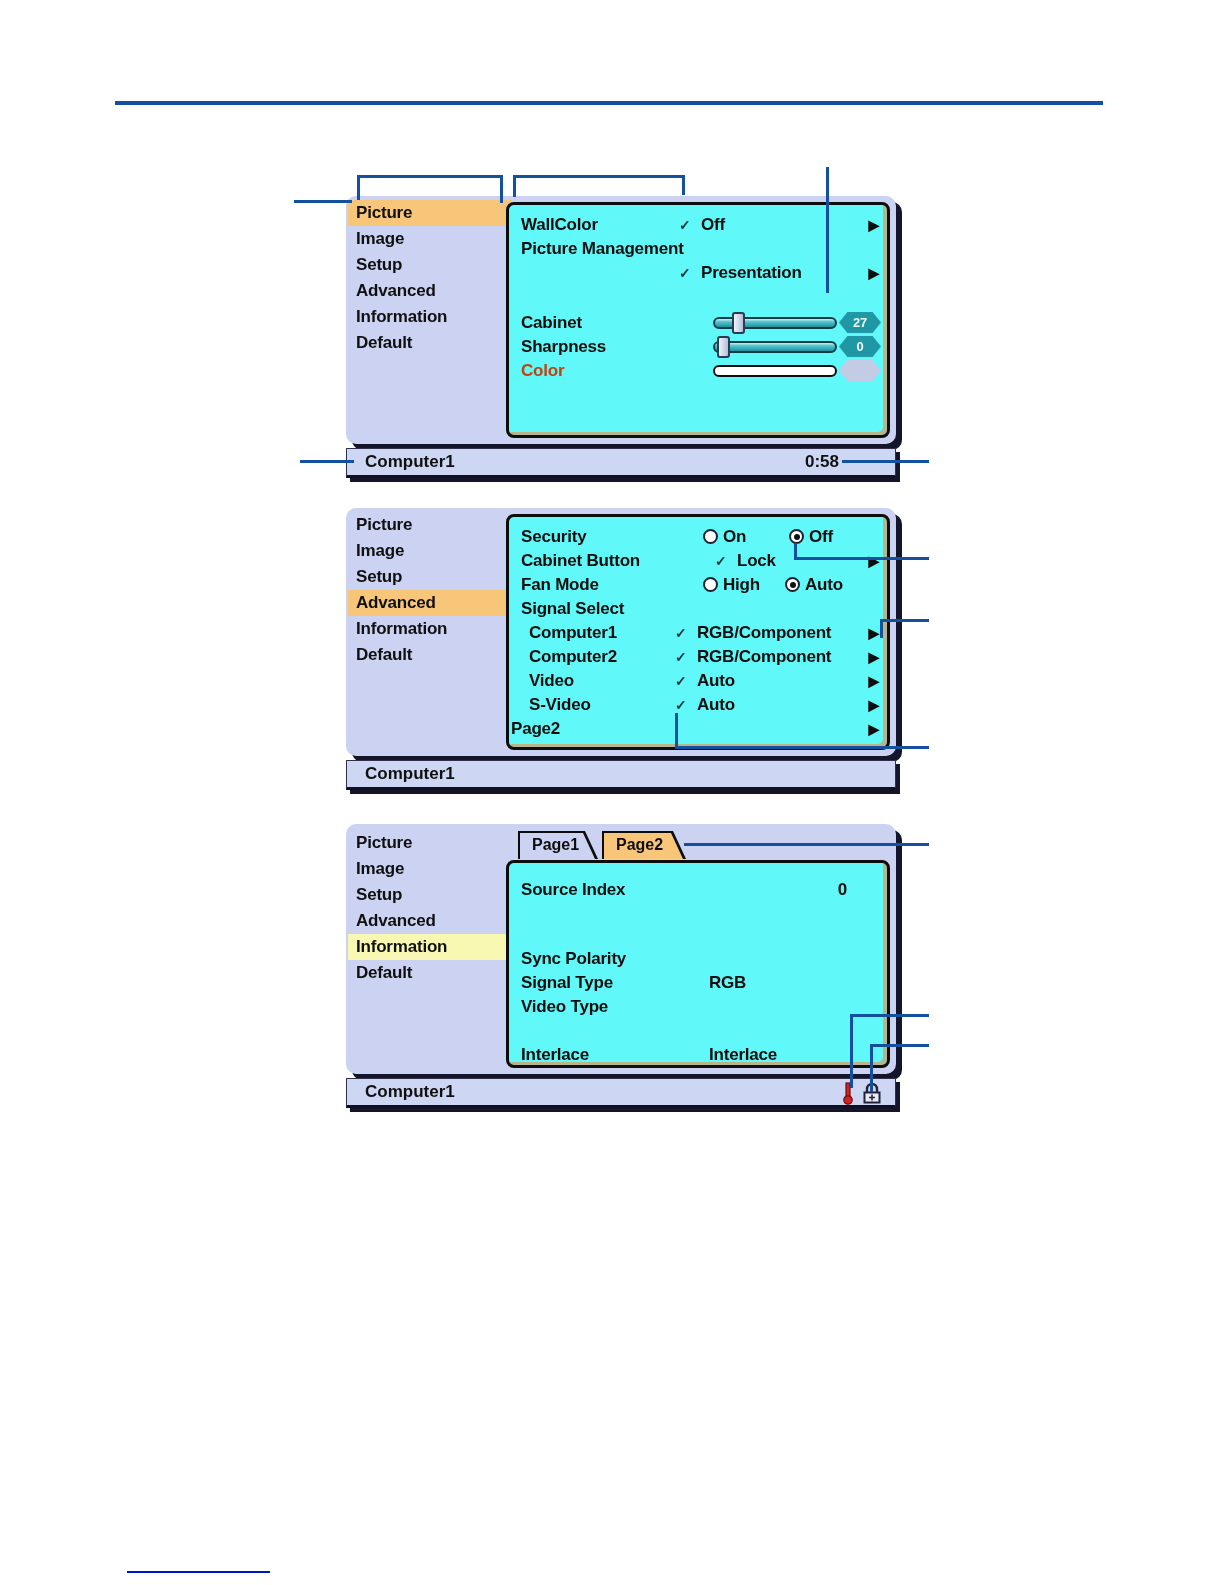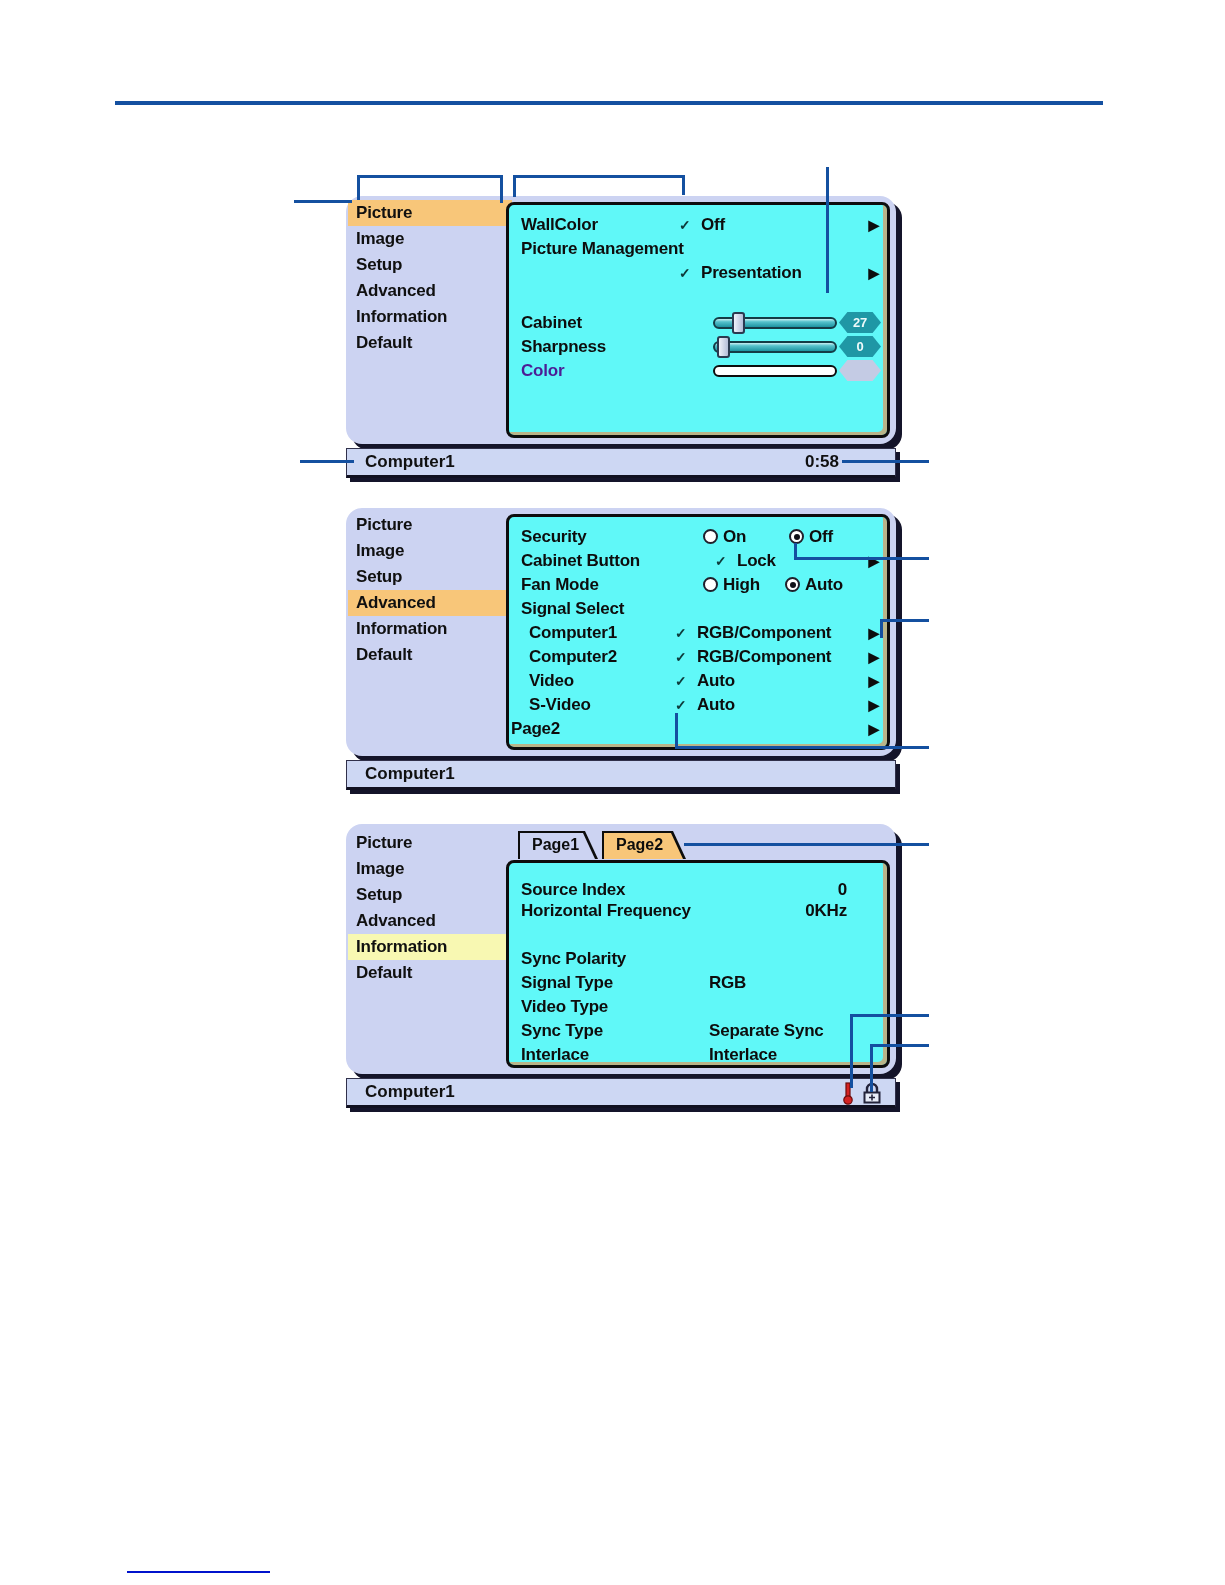--- a/index.html
+++ b/index.html
@@ -5,36 +5,36 @@
   html,body { margin:0; padding:0; background:#fff; }
   .page { position:relative; width:1225px; height:1585px; background:#ffffff;
           font-family:"Liberation Sans", sans-serif; font-weight:bold; overflow:hidden; }
 
   
   .cl { position:absolute; background:#1450a0; z-index:20; }
   .cl.footnote { background:#0013cc; }
 
   
   .menu { position:absolute; left:346px; width:550px; background:#ccd3f2;
-          border-radius:16px; box-shadow:6px 6px 0 #14142a; z-index:1; }
+          border-radius:10px; box-shadow:6px 6px 0 #14142a; z-index:1; }
   .sb-item { position:absolute; left:2px; width:156px; height:26px; line-height:26px;
              padding-left:8px; font-size:17px; color:#101010; letter-spacing:-0.2px; }
   .sb-item.hl-orange { background:#f8c679; }
   .sb-item.hl-yellow { background:#f8f8b2; }
 
   .panel { position:absolute; left:160px; right:6px; top:6px; bottom:6px;
            background:#60f8f8; border:3px solid #0d0d0d; border-radius:8px;
            box-shadow:inset -4px -3px 0 #b9b58a; }
   .panel.tabbed { top:36px; }
 
   .prow { position:absolute; left:0; right:0; height:24px; line-height:24px;
           font-size:17px; color:#0d0d0d; letter-spacing:-0.2px; }
   .prow .lbl { position:absolute; left:12px; white-space:nowrap; }
   .prow .lbl.ind { left:20px; }
-  .prow.dis .lbl { color:#4c1d95; }
+  .prow.dis .lbl { color:#c2410c; }
   .chk { position:absolute; font-size:14px; color:#0d3a3a; }
   .val { position:absolute; white-space:nowrap; }
   .valr { position:absolute; right:40px; width:170px; text-align:right; white-space:nowrap; }
   .vall { position:absolute; left:200px; white-space:nowrap; }
   .arr { position:absolute; right:8px; font-size:14px; color:#0d0d0d; }
 
   .sldtrack { position:absolute; left:204px; top:6px; width:124px; height:12px;
               border:2px solid #143c46; border-radius:7px; box-sizing:border-box;
               background:linear-gradient(180deg,#c8f0f4 0%,#56c2cc 35%,#1d93a0 100%); }
   .sldtrack.dis { background:#ffffff; border-color:#0d0d0d; }
@@ -231,37 +231,29 @@
       <span class="tshape"></span>
       <span class="tfill active"></span>
       <span class="tlabel">Page2</span>
     </div>
 
     <div class="panel tabbed">
       <div class="prow" style="top:15px">
         <span class="lbl">Source Index</span>
         <span class="valr">0</span>
       </div>
-      <div class="prow" style="top:36px">
-        <span class="lbl">Horizontal Frequency</span>
-        <span class="valr">0KHz</span>
-      </div>
       <div class="prow" style="top:108px">
         <span class="lbl">Signal Type</span>
         <span class="vall">RGB</span>
       </div>
       <div class="prow" style="top:84px">
         <span class="lbl">Sync Polarity</span>
       </div>
       <div class="prow" style="top:132px">
         <span class="lbl">Video Type</span>
-      </div>
-      <div class="prow" style="top:156px">
-        <span class="lbl">Sync Type</span>
-        <span class="vall">Separate Sync</span>
       </div>
       <div class="prow" style="top:180px">
         <span class="lbl">Interlace</span>
         <span class="vall">Interlace</span>
       </div>
     </div>
   </div>
   <div class="statusbar" style="top:1078px">
     <span class="src">Computer1</span>
     <span class="ic" style="left:495px">

